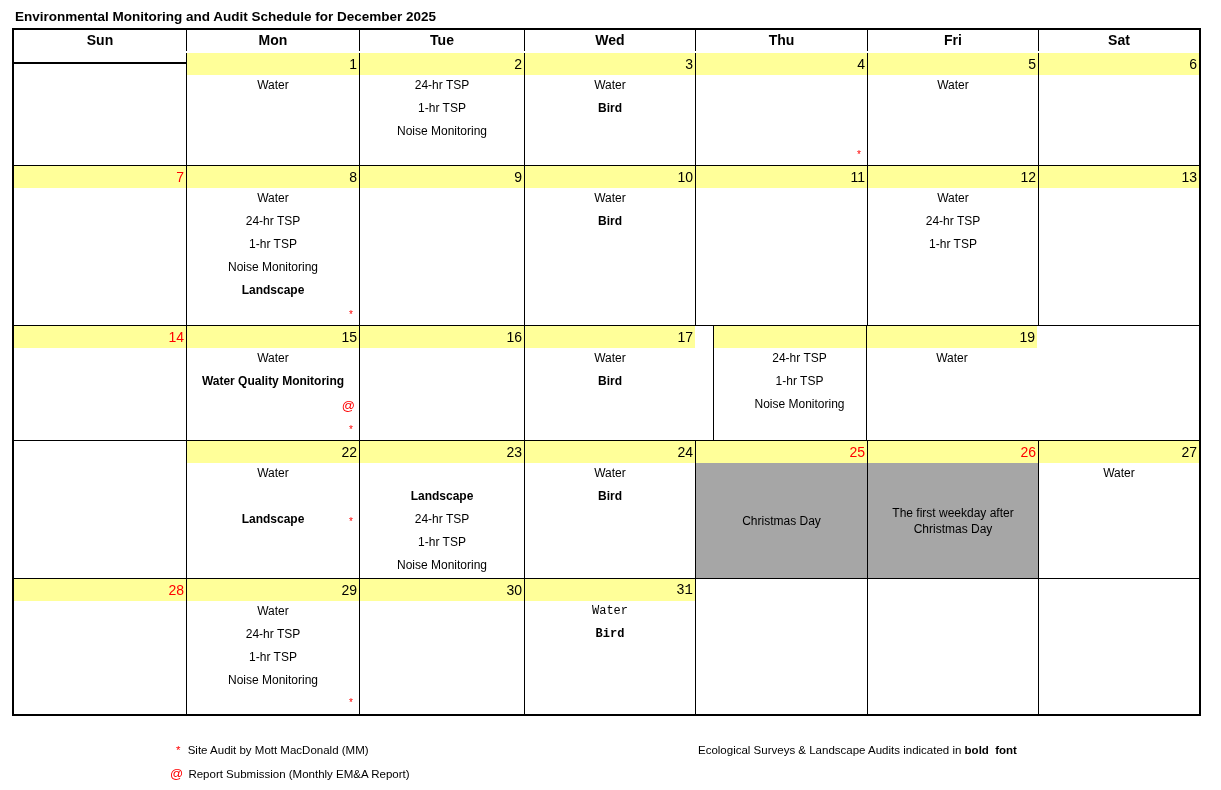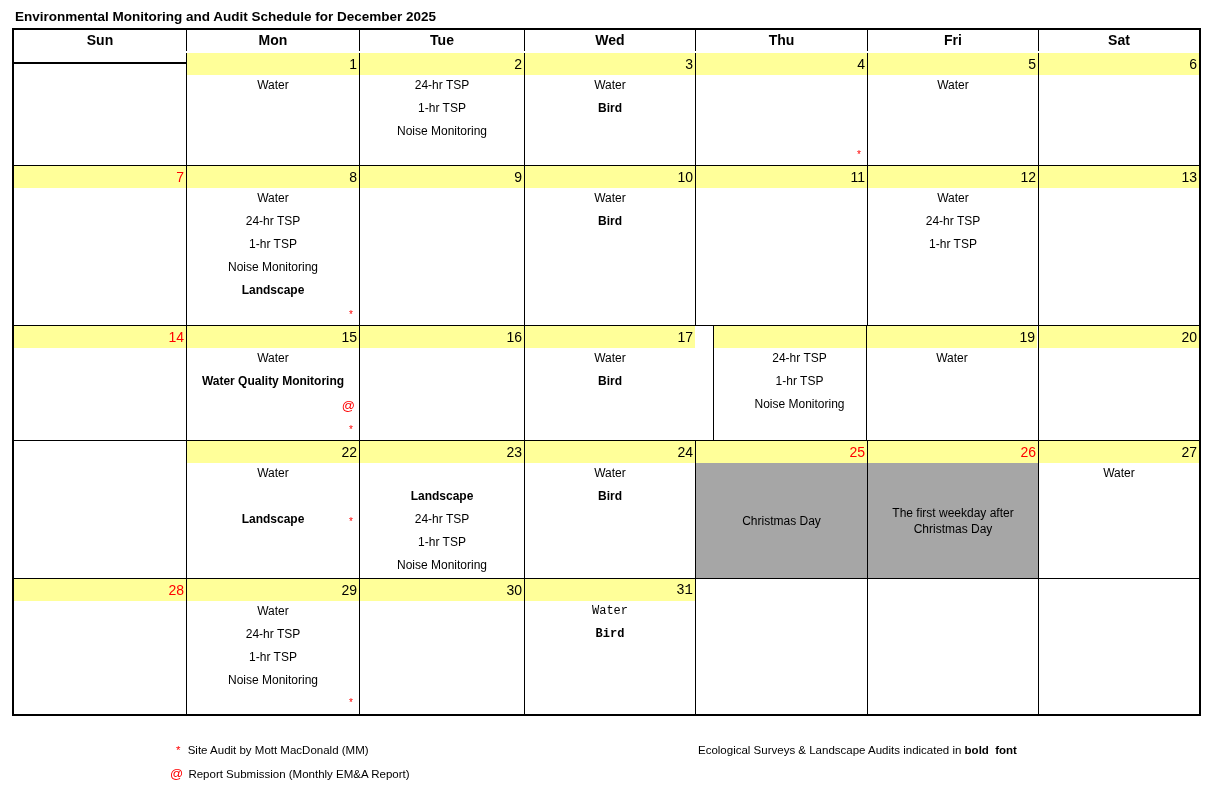--- a/index.html
+++ b/index.html
@@ -178,25 +178,20 @@
           <div class="ev">Noise Monitoring</div>
         </div>
       </div>
       <div class="day" style="left: 852px; width: 171px;">
         <div class="band"></div>
         <div class="dnum">19</div>
         <div class="events">
           <div class="ev">Water</div>
         </div>
       </div>
-      <div class="day" style="left: 1024px; width: 161px;">
-        <div class="band"></div>
-        <div class="dnum">20</div>
-        <div class="events"></div>
-      </div>
     </div>
     <div class="week" style="top: 411px; height: 138px;">
       <div class="day" style="left: 172px; width: 173px;">
         <div class="band"></div>
         <div class="dnum">22</div>
         <div class="events">
           <div class="ev">Water</div>
           <div class="ev"></div>
           <div class="ev bold">Landscape</div>
         </div>

